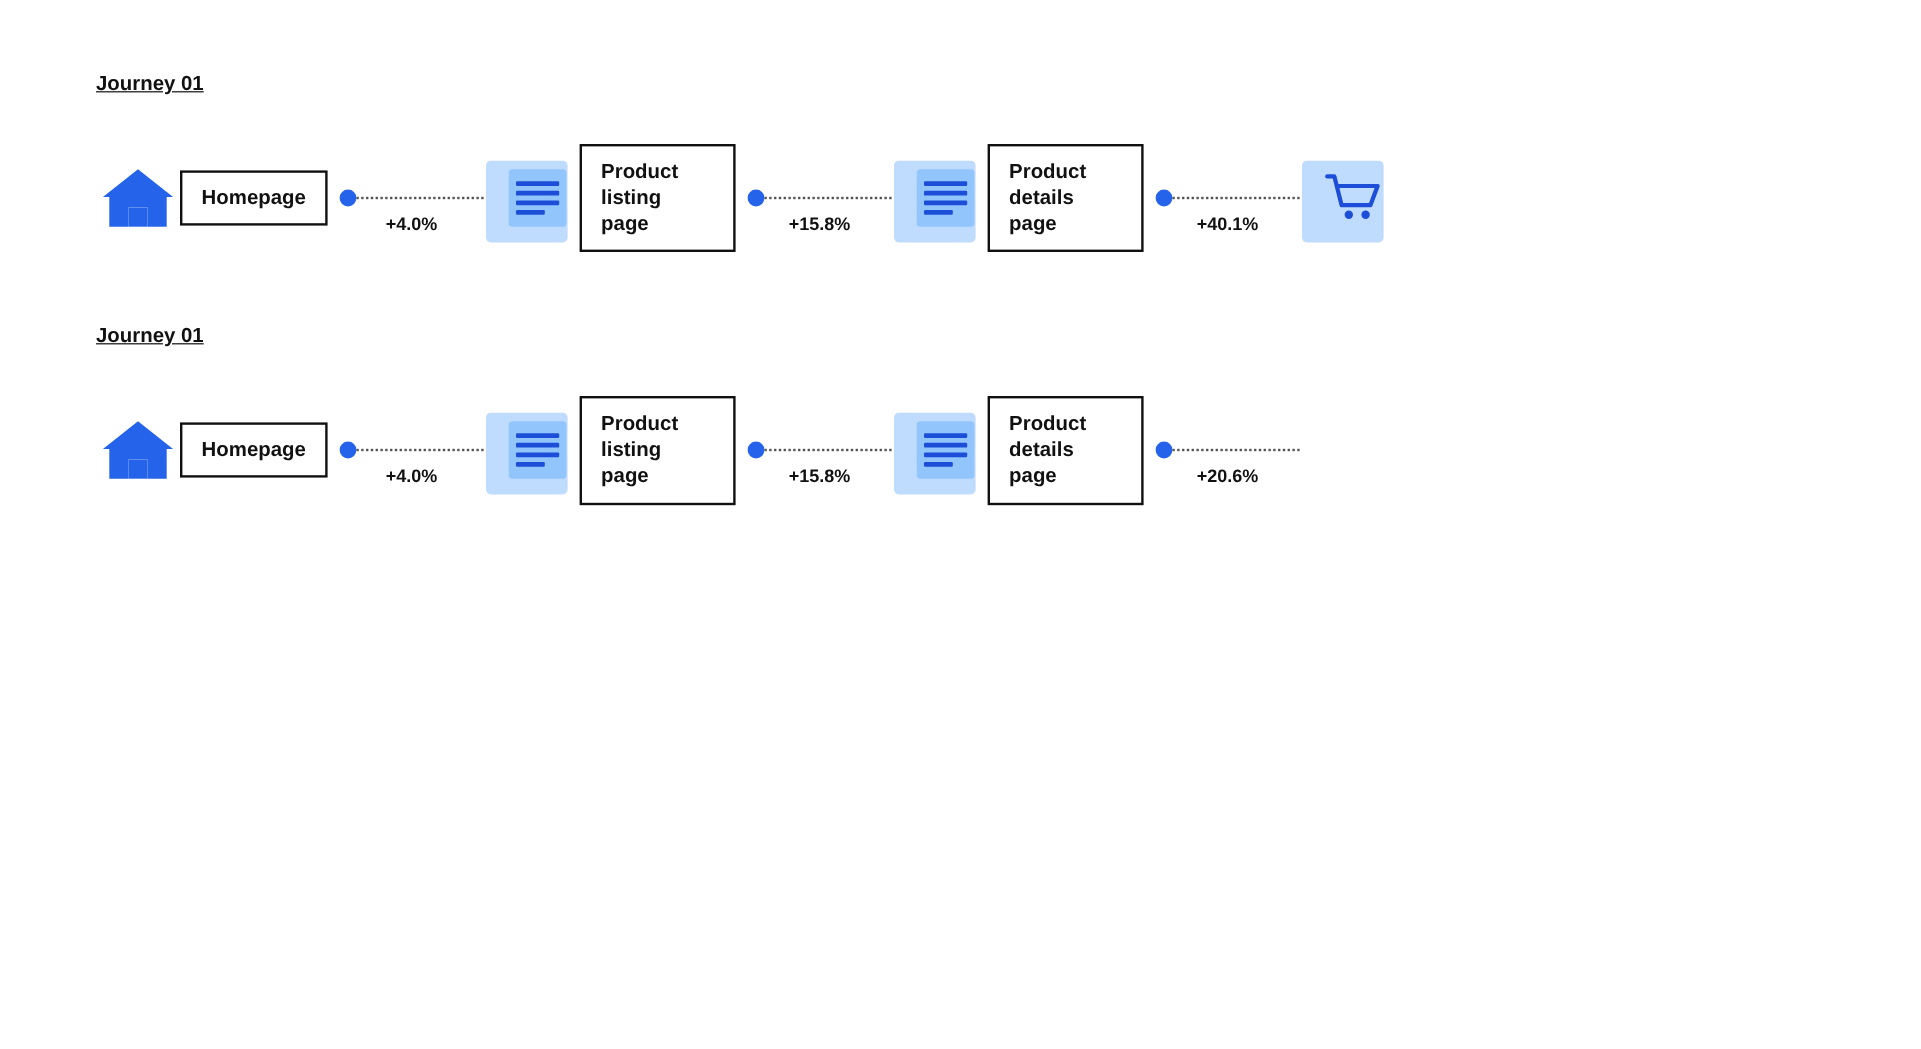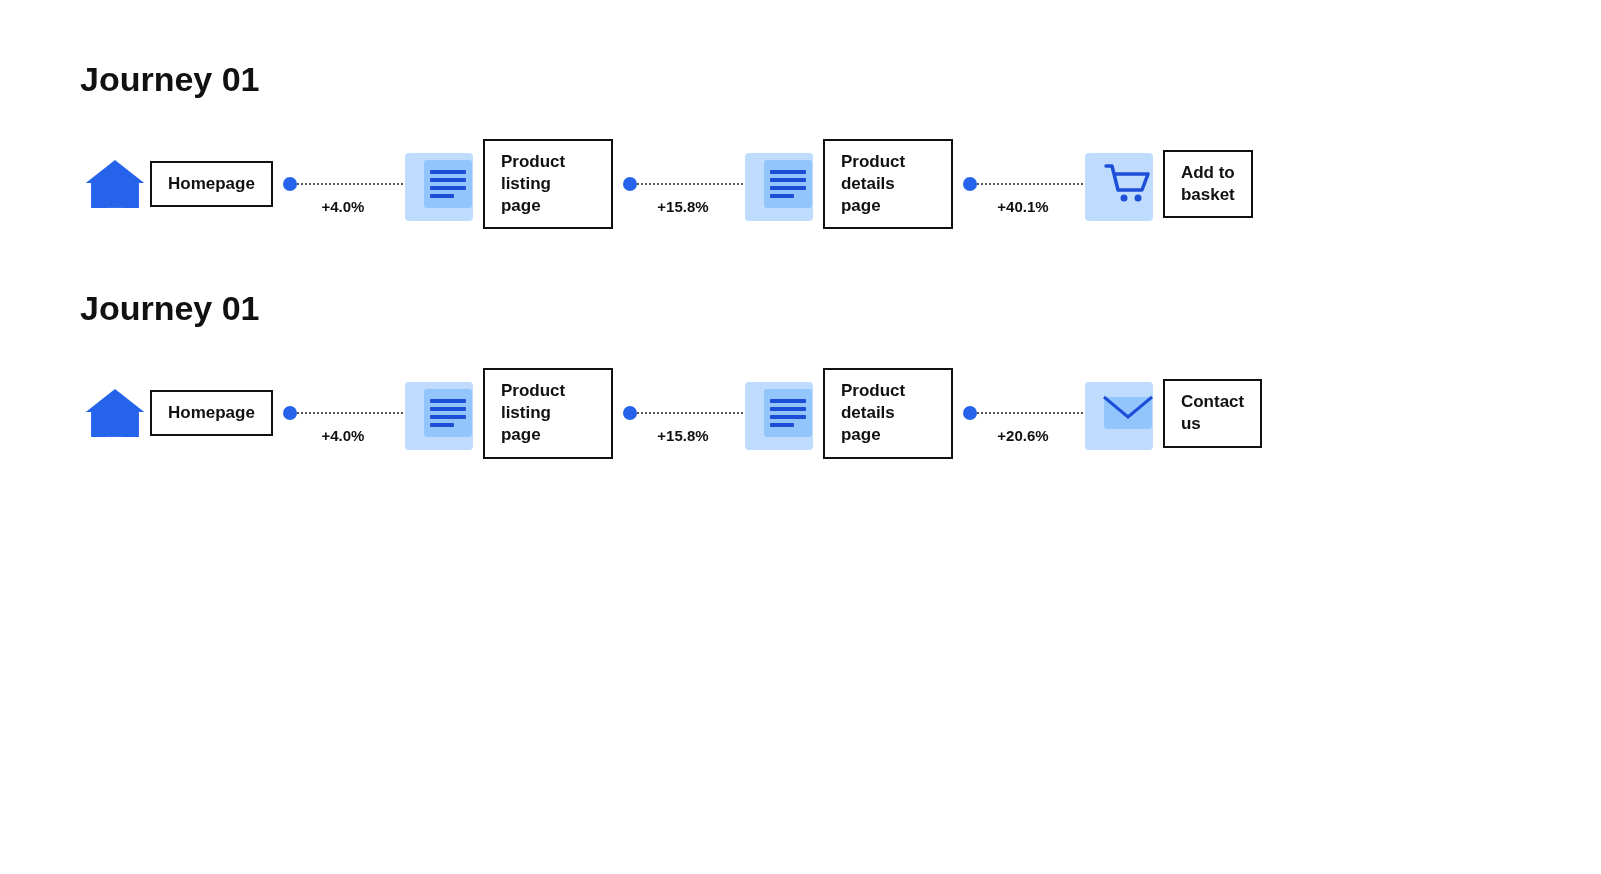--- a/index.html
+++ b/index.html
@@ -13,24 +13,25 @@
 
     .page-container {
       padding: 60px 80px;
     }
 
     .journey-section {
       margin-bottom: 60px;
     }
 
     .journey-title {
-      font-size: 34px;
+      font-size: 17px;
       font-weight: 700;
       margin-bottom: 40px;
       color: #111;
+      text-decoration: underline;
     }
 
     .journey-flow {
       display: flex;
       align-items: center;
       gap: 0;
     }
 
     
     .step {
@@ -250,21 +251,20 @@
 
       <div class="step">
         <div class="step-icon cart-icon-wrap">
           <div class="cart-icon-bg"></div>
           <svg class="cart-icon-svg" viewBox="0 0 56 56" fill="none" xmlns="http://www.w3.org/2000/svg">
             <path d="M6 10h6l6 24h24l6-16H16" stroke="#1d4ed8" stroke-width="3.5" stroke-linecap="round" stroke-linejoin="round" fill="none"></path>
             <circle cx="24" cy="42" r="3.5" fill="#1d4ed8"></circle>
             <circle cx="38" cy="42" r="3.5" fill="#1d4ed8"></circle>
           </svg>
         </div>
-        <div class="step-label-box">Add to<br>basket</div>
       </div>
 
     </div>
   </div>
 
   <div class="journey-section">
     <div class="journey-title">Journey 01</div>
 
     <div class="journey-flow">
 
@@ -323,27 +323,17 @@
       </div>
 
       <div class="connector" style="margin: 0 10px;">
         <div class="connector-line-wrap">
           <div class="connector-dot-left"></div>
           <div class="connector-dotted"></div>
         </div>
         <div class="connector-pct">+20.6%</div>
       </div>
 
-      <div class="step">
-        <div class="step-icon env-icon-wrap">
-          <div class="env-icon-bg"></div>
-          <svg class="env-icon-svg" viewBox="0 0 56 56" fill="none" xmlns="http://www.w3.org/2000/svg">
-            <rect x="4" y="12" width="48" height="32" rx="3" fill="#93c5fd"></rect>
-            <polyline points="4,12 28,32 52,12" stroke="#1d4ed8" stroke-width="3" fill="none"></polyline>
-          </svg>
-        </div>
-        <div class="step-label-box">Contact<br>us</div>
-      </div>
 
     </div>
   </div>
 
 </div>
 
 </body></html>

